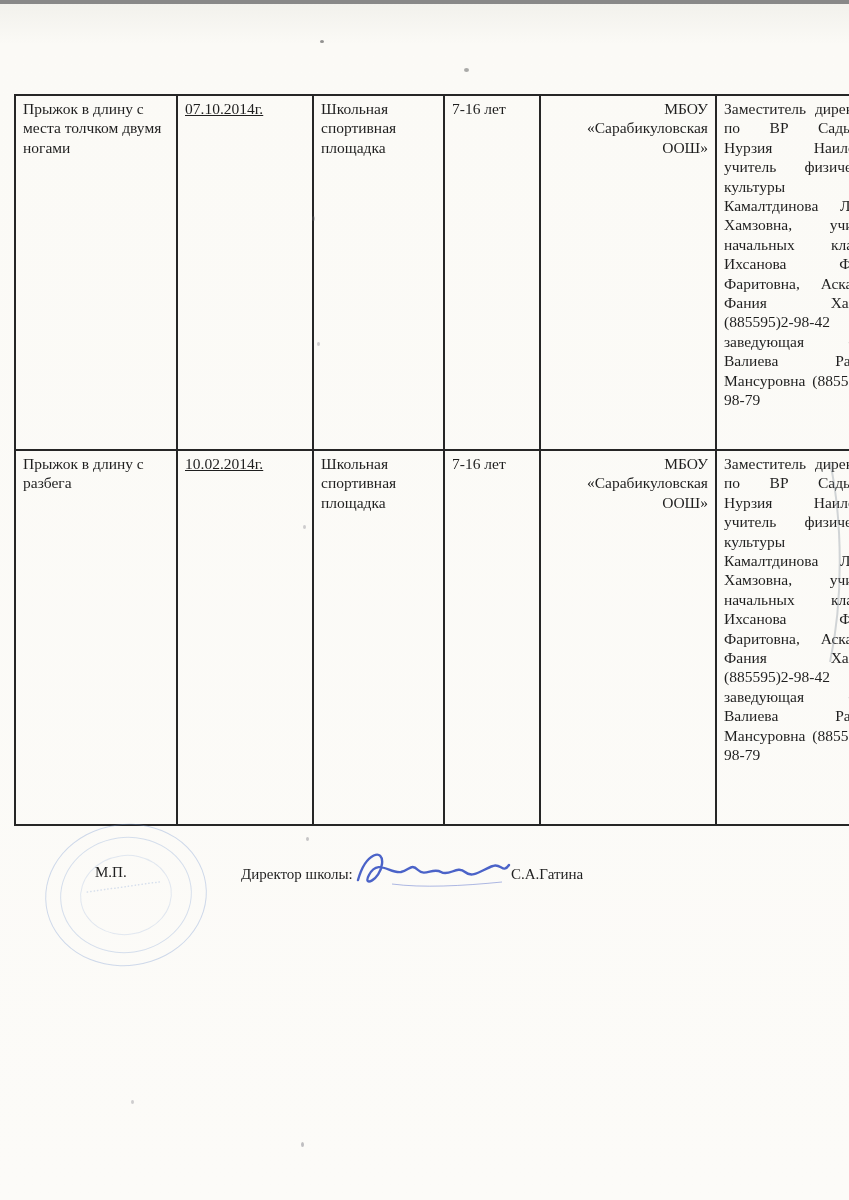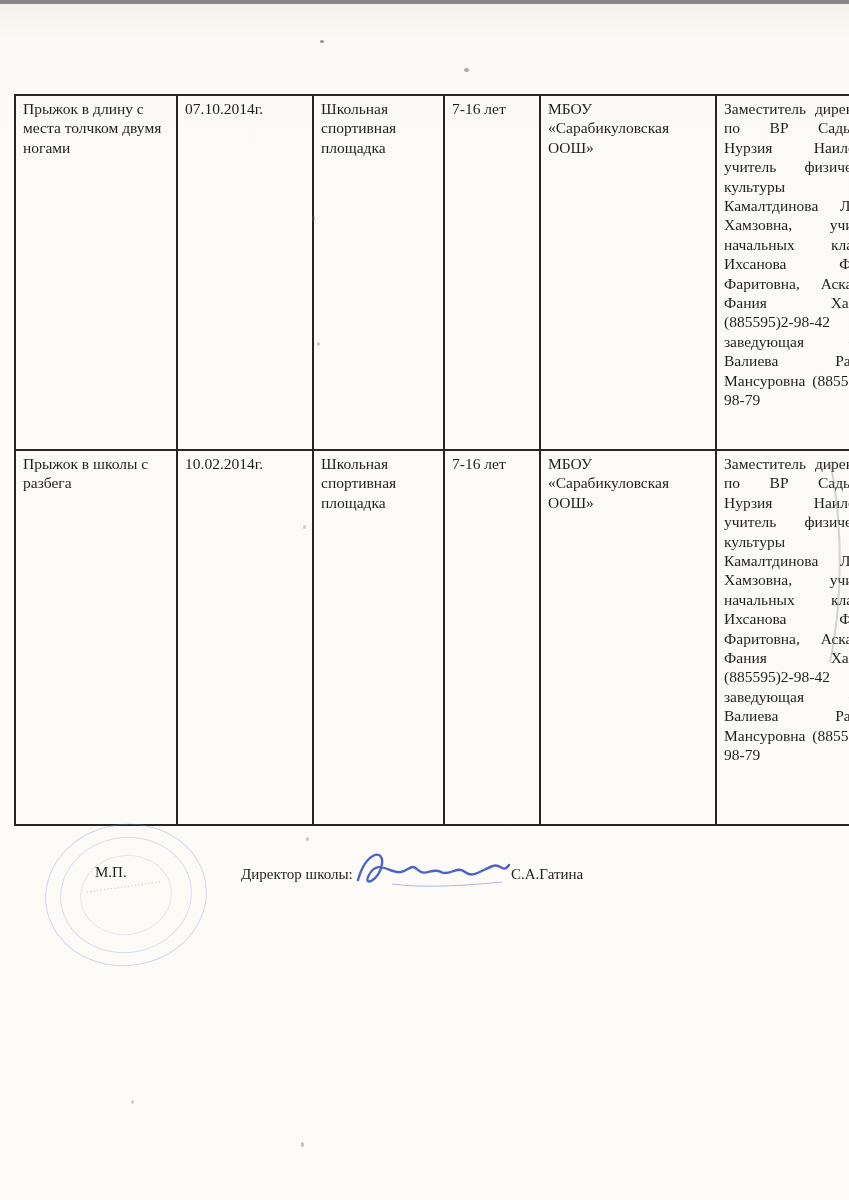--- a/index.html
+++ b/index.html
@@ -19,24 +19,24 @@
     table-layout:fixed;
   }
   table.events td{
     border:2px solid #262626;
     vertical-align:top;
     padding:3px 7px 4px 7px;
     font-size:15.5px;
     line-height:19.4px;
   }
   td.c-event{width:146px;}
-  td.c-date{width:120px;}
+  td.c-date{width:120px;text-decoration:underline;}
   td.c-place{width:115px;}
   td.c-age{width:80px;}
-  td.c-org{width:160px;text-align:left;}
+  td.c-org{width:160px;text-align:right;}
   td.c-resp{width:158px;text-align:justify;}
   tr.r1 td{height:346px;}
   tr.r2 td{height:366px;}
 
   .footer-text{position:absolute;font-size:15px;}
   .mp{left:95px;top:860px;}
   .dir-label{left:241px;top:862px;}
   .dir-name{left:511px;top:862px;}
   .executor{left:95px;top:938px;line-height:22px;white-space:pre-wrap;}
 
@@ -86,21 +86,21 @@
     <tbody>
       <tr class="r1">
         <td class="c-event">Прыжок в длину с места толчком двумя ногами</td>
         <td class="c-date">07.10.2014г.</td>
         <td class="c-place">Школьная спортивная площадка</td>
         <td class="c-age">7-16 лет</td>
         <td class="c-org">МБОУ «Сарабикуловская ООШ»</td>
         <td class="c-resp">Заместитель директора по ВР Садыкова Нурзия Наиловна, учитель физической культуры Камалтдинова Лилия Хамзовна, учителя начальных классов Ихсанова Фания Фаритовна, Аскарова Фания Хаевна, (885595)2-98-42 заведующая ФАП Валиева Рамзия Мансуровна (885595)2-98-79</td>
       </tr>
       <tr class="r2">
-        <td class="c-event">Прыжок в школы с разбега</td>
+        <td class="c-event">Прыжок в длину с разбега</td>
         <td class="c-date">10.02.2014г.</td>
         <td class="c-place">Школьная спортивная площадка</td>
         <td class="c-age">7-16 лет</td>
         <td class="c-org">МБОУ «Сарабикуловская ООШ»</td>
         <td class="c-resp">Заместитель директора по ВР Садыкова Нурзия Наиловна, учитель физической культуры Камалтдинова Лилия Хамзовна, учителя начальных классов Ихсанова Фания Фаритовна, Аскарова Фания Хаевна, (885595)2-98-42 заведующая ФАП Валиева Рамзия Мансуровна (885595)2-98-79</td>
       </tr>
     </tbody>
   </table>
 
   <div class="stamp">

